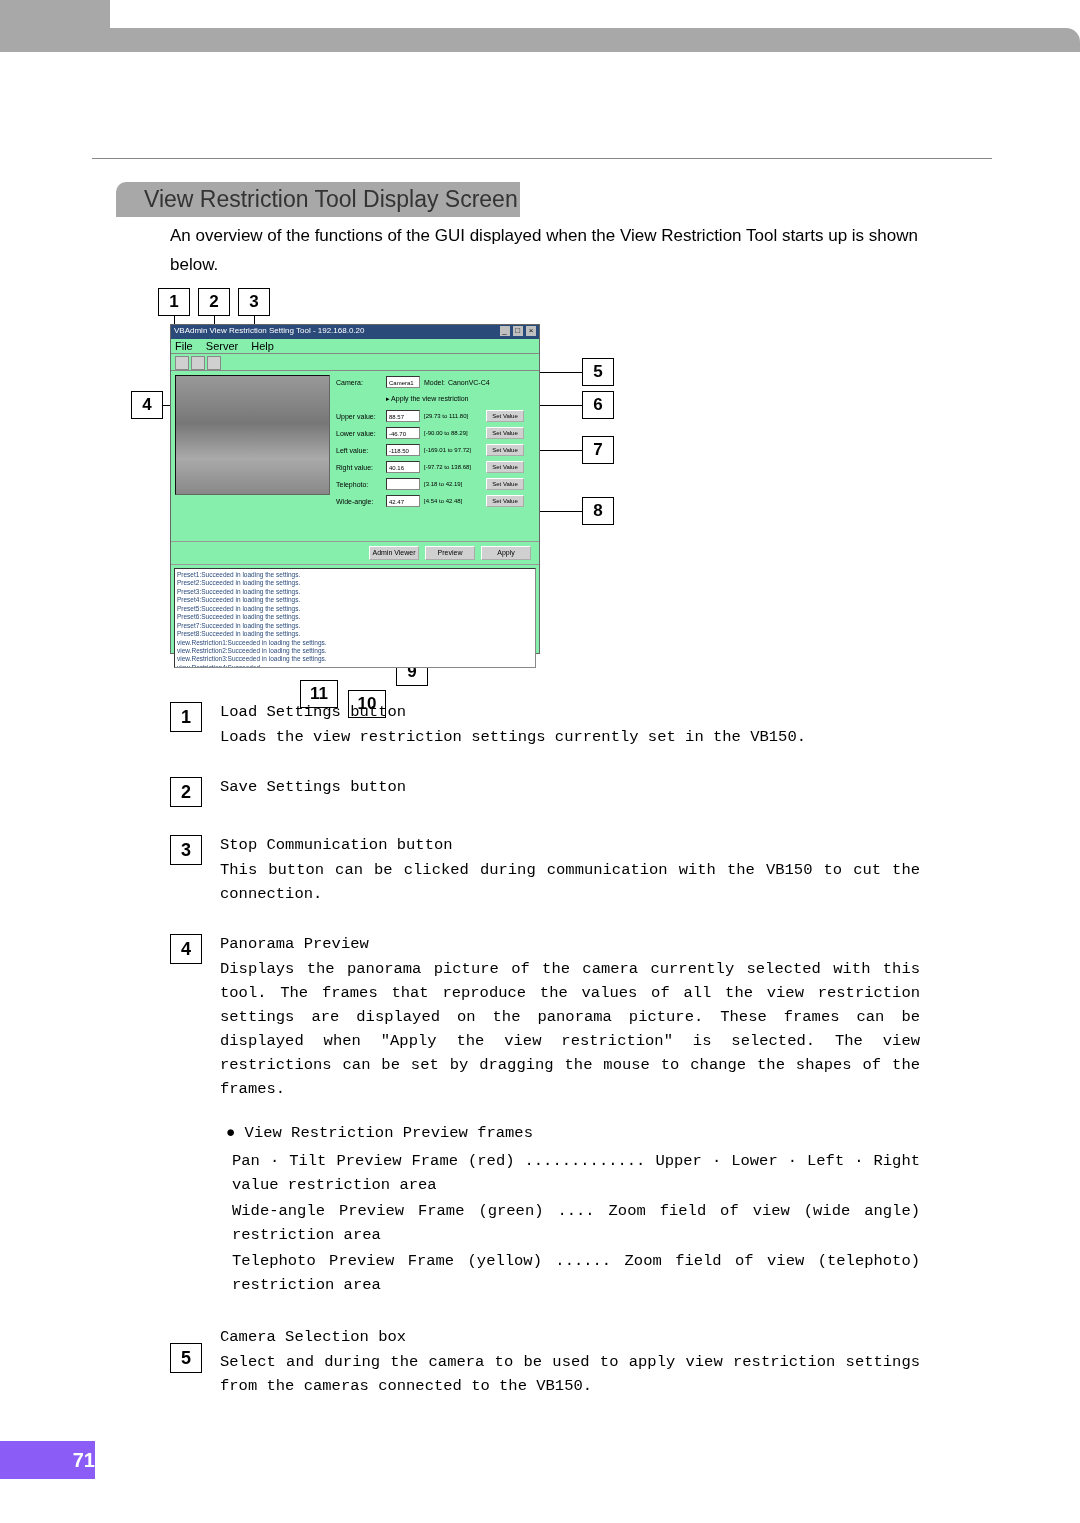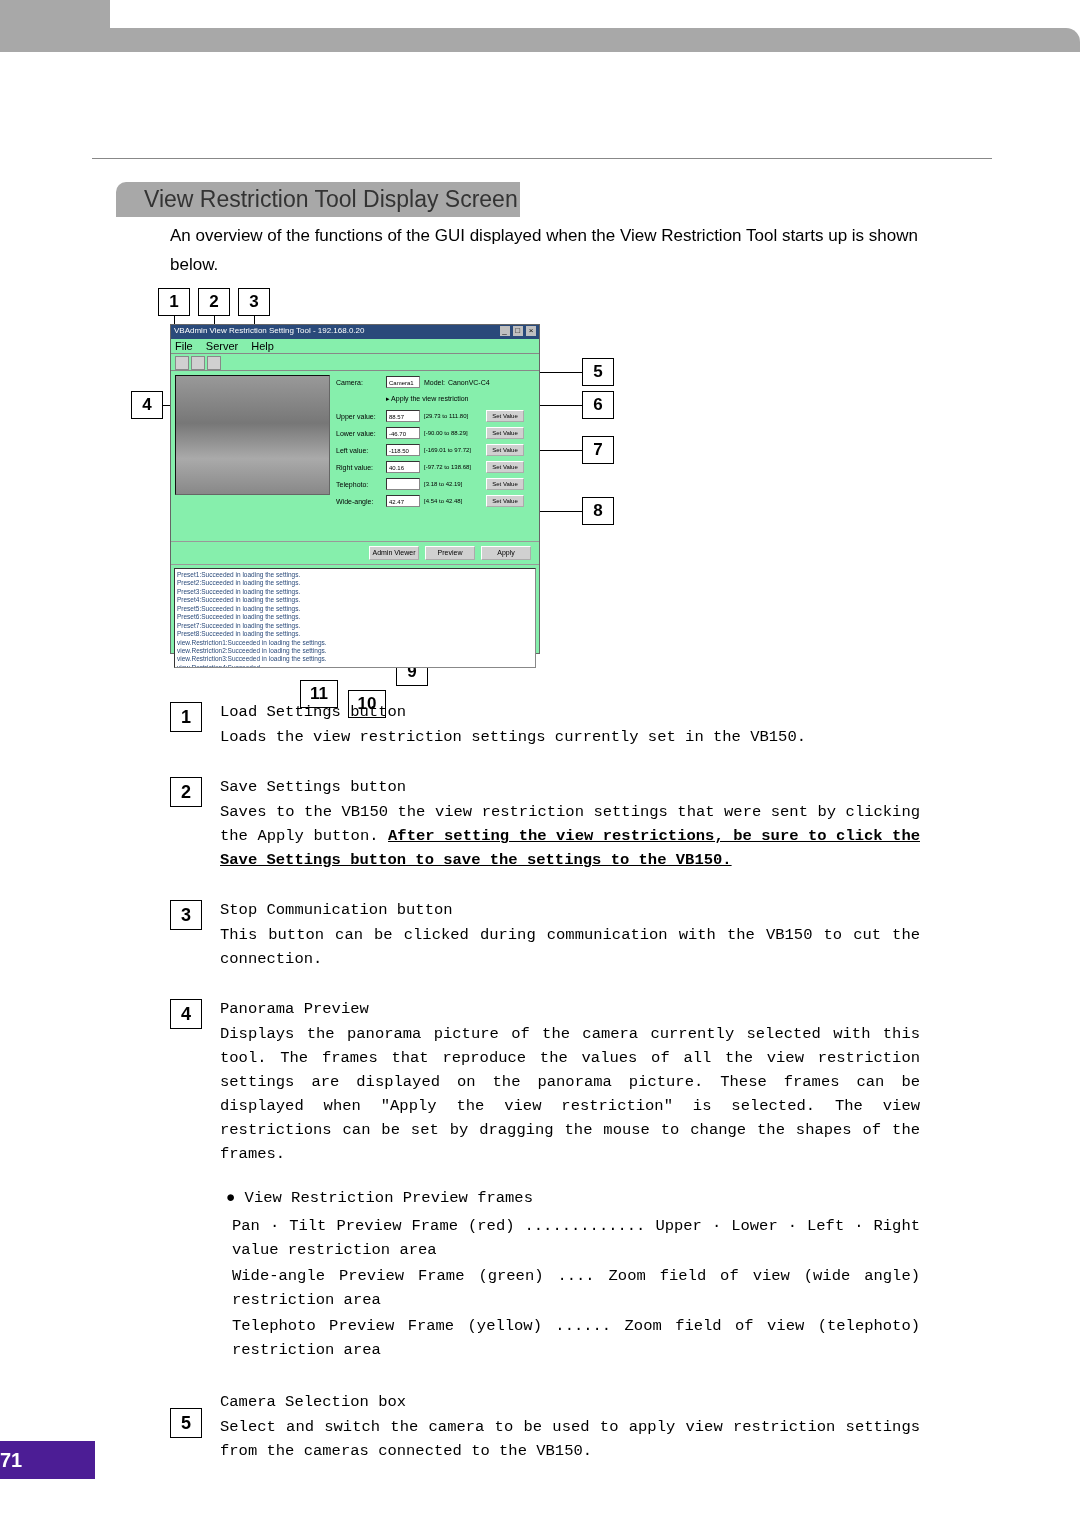--- a/index.html
+++ b/index.html
@@ -250,25 +250,25 @@
       margin-top: 20px;
     }
     .def-sub-title { margin-bottom: 4px; margin-left: 6px; }
     .def-sub-row { margin-left: 12px; margin-bottom: 2px; }
     .page-num-box {
       position: absolute;
       bottom: 44px;
       left: 0;
       width: 95px;
       height: 38px;
-      background: #4c1d95;
+      background: #8b5cf6;
       color: #fff;
       font-size: 20px;
       font-weight: bold;
-      text-align: left;
+      text-align: right;
       line-height: 38px;
     }
   </style>
 </head>
 <body>
 
 <div class="top-bar"></div>
 <div class="divider-line"></div>
 
 <div class="title-tab">
@@ -395,23 +395,20 @@
     <div class="def-content">
       <div class="def-title">Load Settings button</div>
       <div>Loads the view restriction settings currently set in the VB150.</div>
     </div>
   </div>
 
   <div class="def-item">
     <div class="def-num">2</div>
     <div class="def-content">
       <div class="def-title">Save Settings button</div>
-      <div>
-        <span>Saves to the VB150 the view restriction settings that were sent by clicking the Apply button. </span><span class="def-bold">After setting the view restrictions, be sure to click the Save Settings button to save the settings to the VB150.</span>
-      </div>
     </div>
   </div>
 
   <div class="def-item">
     <div class="def-num">3</div>
     <div class="def-content">
       <div class="def-title">Stop Communication button</div>
       <div>This button can be clicked during communication with the VB150 to cut the connection.</div>
     </div>
   </div>
@@ -427,19 +424,19 @@
         <div class="def-sub-row">Wide-angle Preview Frame (green) .... Zoom field of view (wide angle) restriction area</div>
         <div class="def-sub-row">Telephoto Preview Frame (yellow) ...... Zoom field of view (telephoto) restriction area</div>
       </div>
     </div>
   </div>
 
   <div class="def-item" style="margin-bottom:0;">
     <div class="def-num" style="margin-top:18px;">5</div>
     <div class="def-content">
       <div class="def-title">Camera Selection box</div>
-      <div>Select and switch the camera to be used to apply view restriction settings from the cameras connected to the VB150.</div>
+      <div>Select and during the camera to be used to apply view restriction settings from the cameras connected to the VB150.</div>
     </div>
   </div>
 
 </div>
 
 <div class="page-num-box">71</div>
 
 </body></html>

